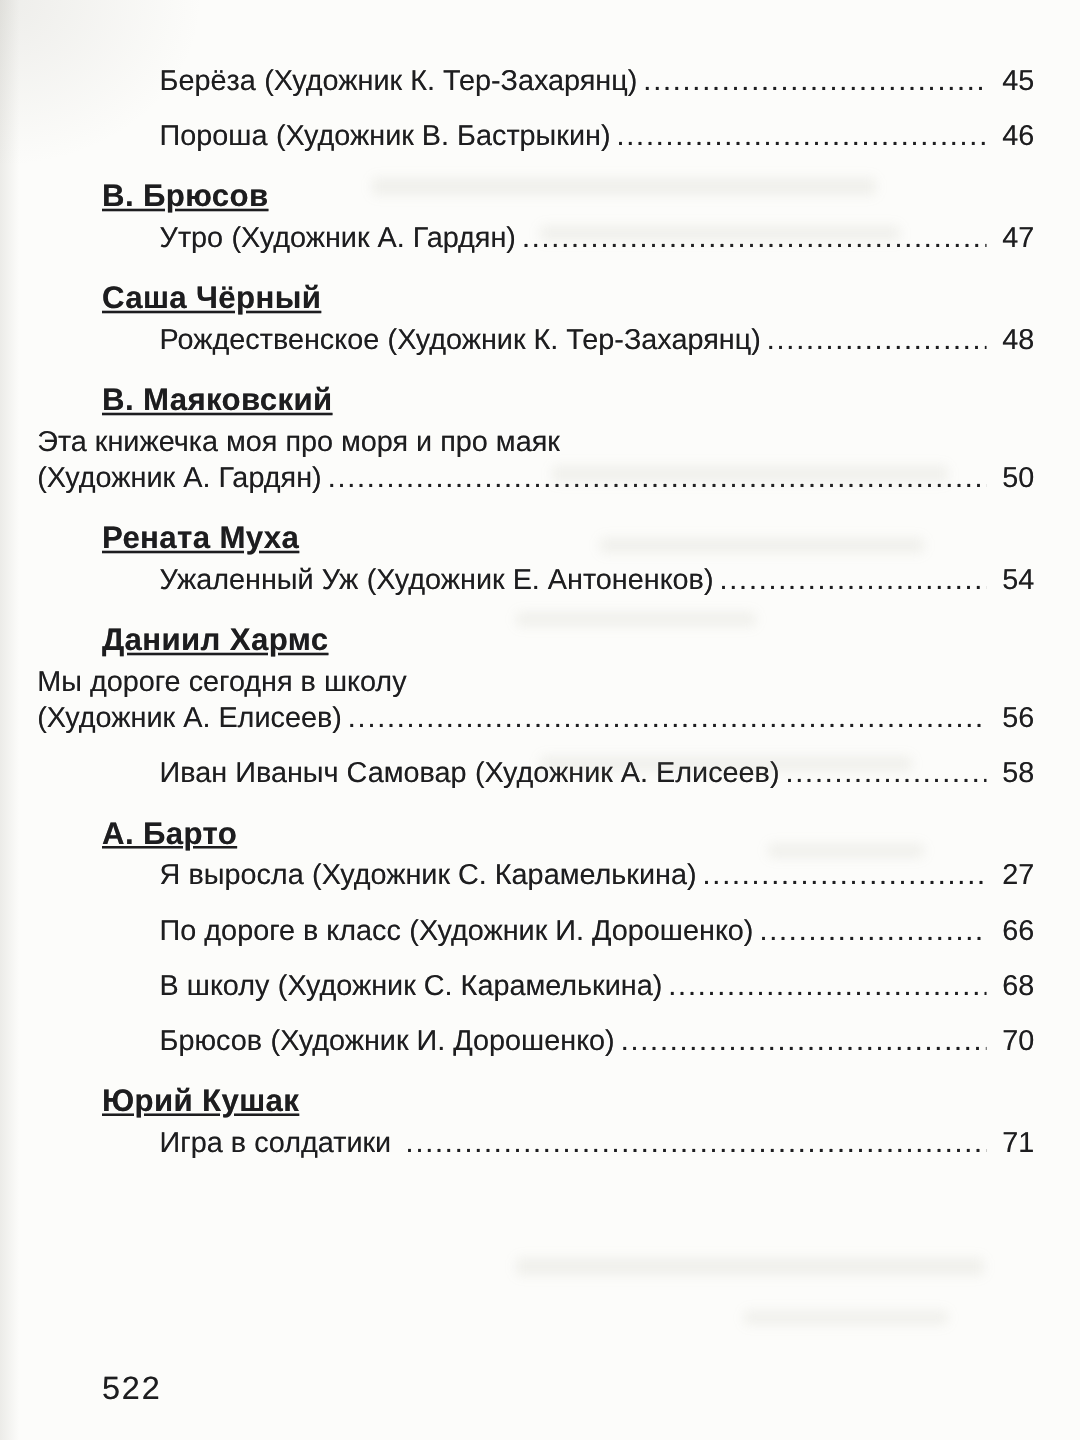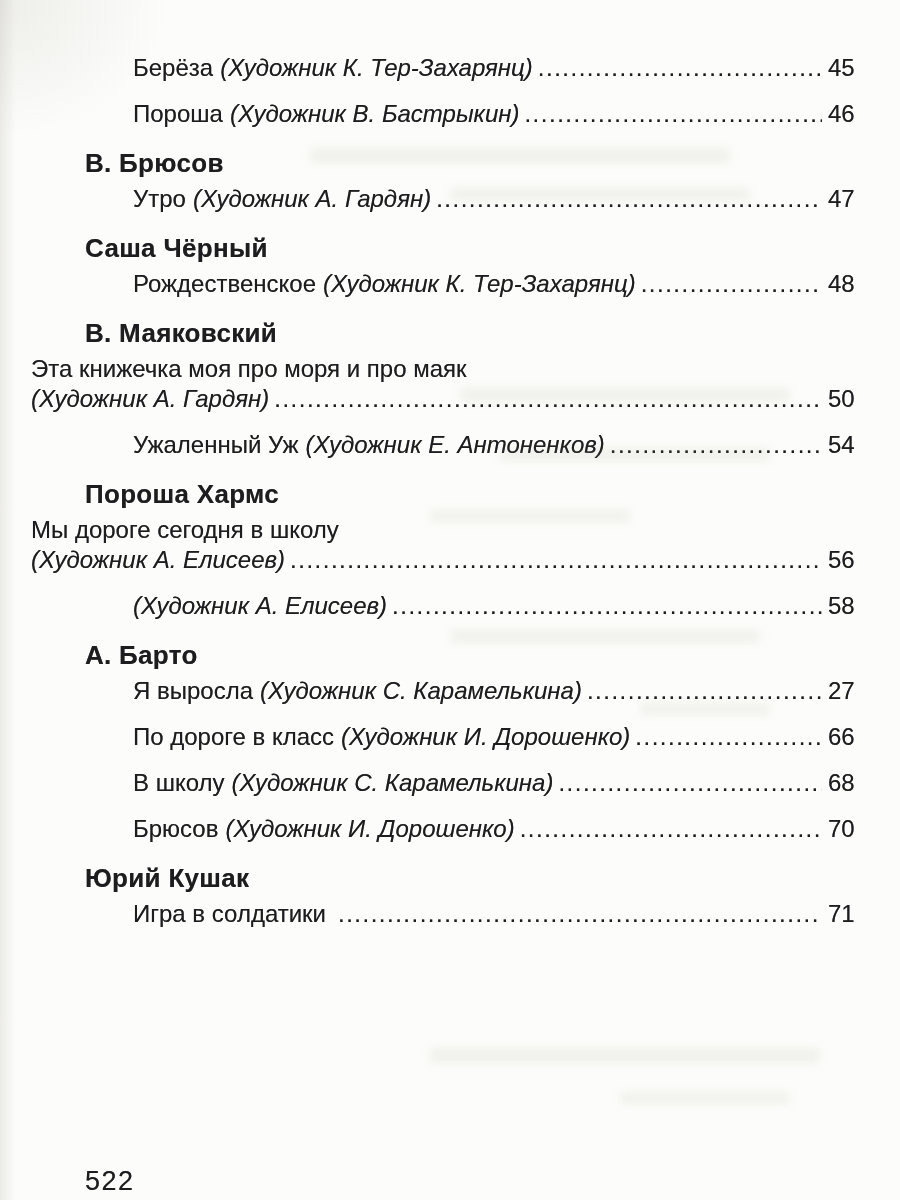--- a/index.html
+++ b/index.html
@@ -35,49 +35,49 @@
     background: rgba(148,144,128,0.11);
     filter: blur(5px);
     border-radius: 4px;
     pointer-events: none;
   }
   .author {
     font-size: 26px;
     line-height: 30px;
     margin: 21px 0 8px 85px;
     letter-spacing: 0.3px;
+    text-decoration: underline;
   }
   .toc-section.first .entry:first-child { margin-top: 0; }
   .entry {
     margin: 0 0 20px 133px;
     font-size: 24px;
     line-height: 26px;
     display: flex;
     align-items: baseline;
   }
   .entry.wrap { display: block; margin-left: 31px; }
   .entry .title { margin-right: 7px; white-space: nowrap; }
-  .artist { font-style: italic; white-space: nowrap; }
+  .artist { white-space: nowrap; }
   .title-line { margin-bottom: 4px; }
   .entry-line { display: flex; align-items: baseline; }
   .dots {
     flex: 1;
     overflow: hidden;
     white-space: nowrap;
     letter-spacing: 1.5px;
     margin: 0 6px 0 5px;
   }
-  .pagenum { min-width: 34px; }
+  .pagenum { min-width: 34px; text-align: right; }
   .folio {
     position: absolute;
     left: 85px;
     top: 1142px;
     font-size: 27px;
     letter-spacing: 1.5px;
-    margin-top: 24px;
   }
 </style>
 </head>
 <body>
 
 <div class="page">
   <div class="edge-shade"></div>
   <div class="corner-shade"></div>
 
   <div class="ghost" style="left:310px; top:148px; width:420px; height:15px;"></div>
@@ -131,39 +131,41 @@
       <div class="title-line">Эта книжечка моя про моря и про маяк</div>
       <div class="entry-line">
         <span class="artist">(Художник А. Гардян)</span>
         <span class="dots">............................................................................................................................................</span>
         <span class="pagenum">50</span>
       </div>
     </div>
   </section>
 
   <section class="toc-section">
+    <h2 class="author">Рената Муха</h2>
     <div class="entry">
       <span class="title">Ужаленный Уж</span>
       <span class="artist">(Художник Е. Антоненков)</span>
       <span class="dots">............................................................................................................................................</span>
       <span class="pagenum">54</span>
     </div>
   </section>
 
   <section class="toc-section">
-    <h2 class="author">Пороша Хармс</h2>
+    <h2 class="author">Даниил Хармс</h2>
     <div class="entry wrap">
       <div class="title-line">Мы дороге сегодня в школу</div>
       <div class="entry-line">
         <span class="artist">(Художник А. Елисеев)</span>
         <span class="dots">............................................................................................................................................</span>
         <span class="pagenum">56</span>
       </div>
     </div>
     <div class="entry">
+      <span class="title">Иван Иваныч Самовар</span>
       <span class="artist">(Художник А. Елисеев)</span>
       <span class="dots">............................................................................................................................................</span>
       <span class="pagenum">58</span>
     </div>
   </section>
 
   <section class="toc-section">
     <h2 class="author">А. Барто</h2>
     <div class="entry">
       <span class="title">Я выросла</span>

